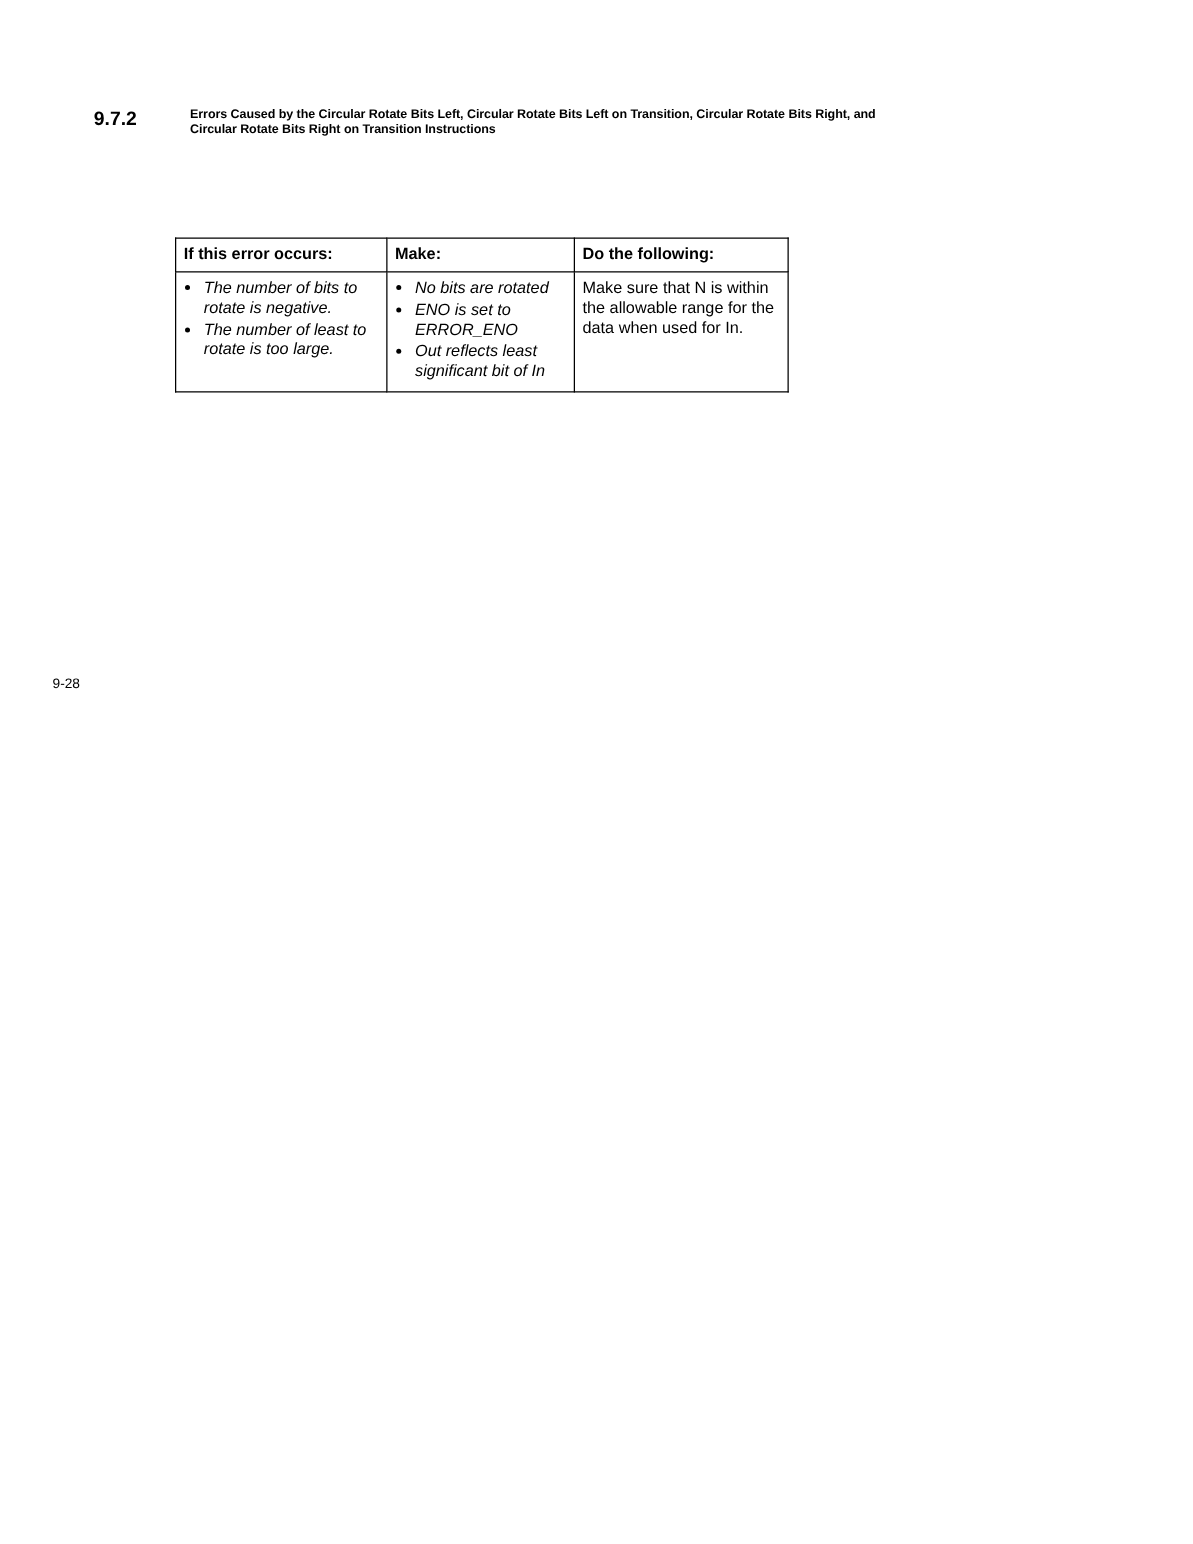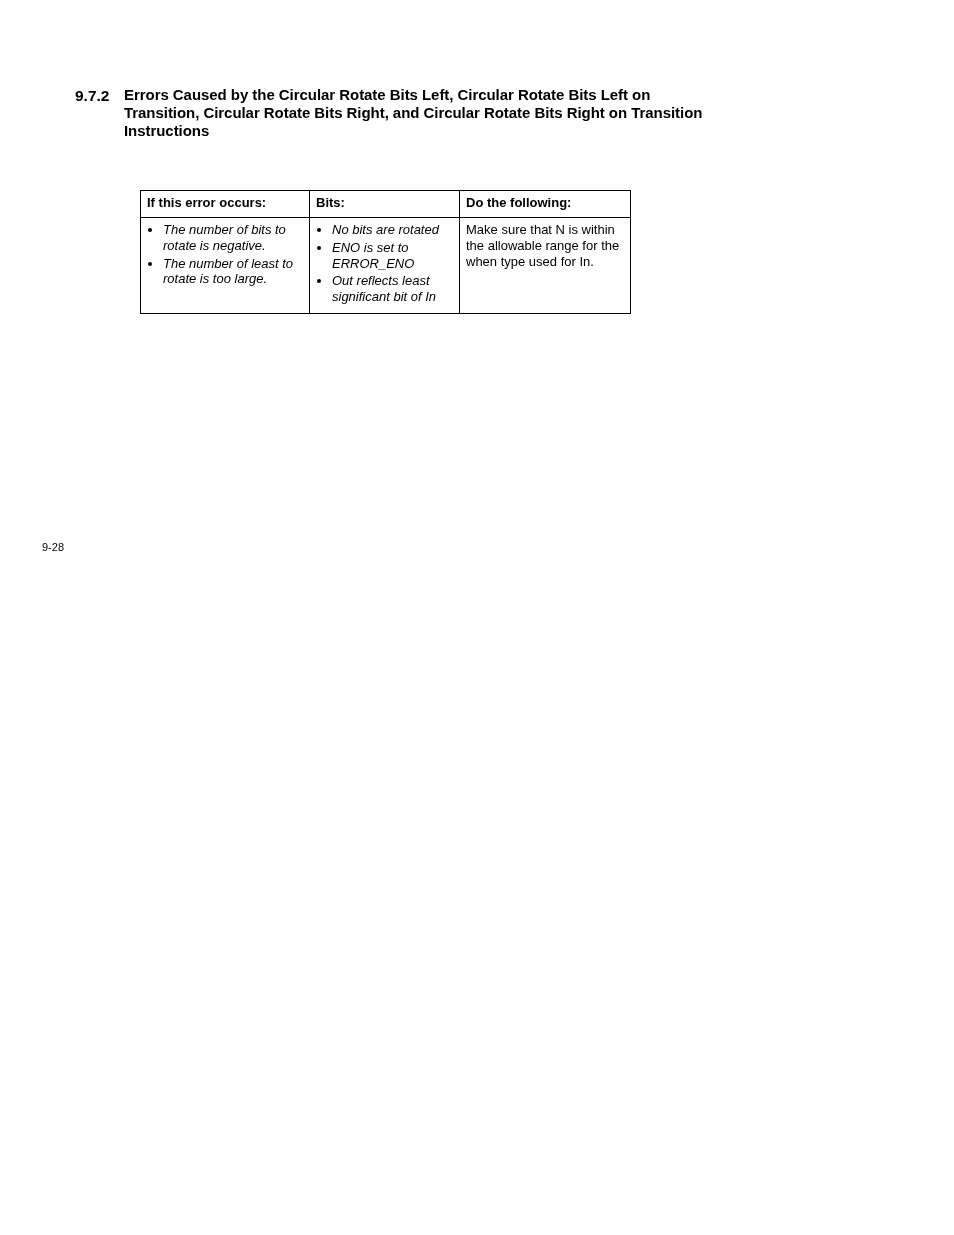--- a/index.html
+++ b/index.html
@@ -21,25 +21,25 @@
   }
   .section-number {
     position: absolute;
     left: 75px;
     top: 86px;
     font-weight: bold;
     font-size: 15.5px;
   }
   .heading {
     position: absolute;
-    left: 124px;
+    left: 152px;
     top: 86px;
     width: 586px;
     font-weight: bold;
-    font-size: 15px;
+    font-size: 10px;
     line-height: 1.2;
     letter-spacing: -0.05px;
   }
   .body-text {
     position: absolute;
     left: 140px;
     top: 146px;
     width: 576px;
     font-size: 13px;
     line-height: 1.22;
@@ -96,38 +96,38 @@
 
   <table class="error-table">
     <colgroup>
       <col class="c1">
         <col class="c2">
         <col class="c3">
     </colgroup>
     <thead>
       <tr>
         <th>If this error occurs:</th>
-        <th>Bits:</th>
+        <th>Make:</th>
         <th>Do the following:</th>
       </tr>
     </thead>
     <tbody>
       <tr>
         <td>
           <ul class="cell-list">
             <li>The number of bits to rotate is negative.</li>
             <li>The number of least to rotate is too large.</li>
           </ul>
         </td>
         <td>
           <ul class="cell-list">
             <li>No bits are rotated</li>
             <li>ENO is set to ERROR_ENO</li>
             <li>Out reflects least significant bit of In</li>
           </ul>
         </td>
-        <td>Make sure that N is within the allowable range for the when type used for In.</td>
+        <td>Make sure that N is within the allowable range for the data when used for In.</td>
       </tr>
     </tbody>
   </table>
 
   <div class="page-number">9-28</div>
 </div>
 
 </body></html>

